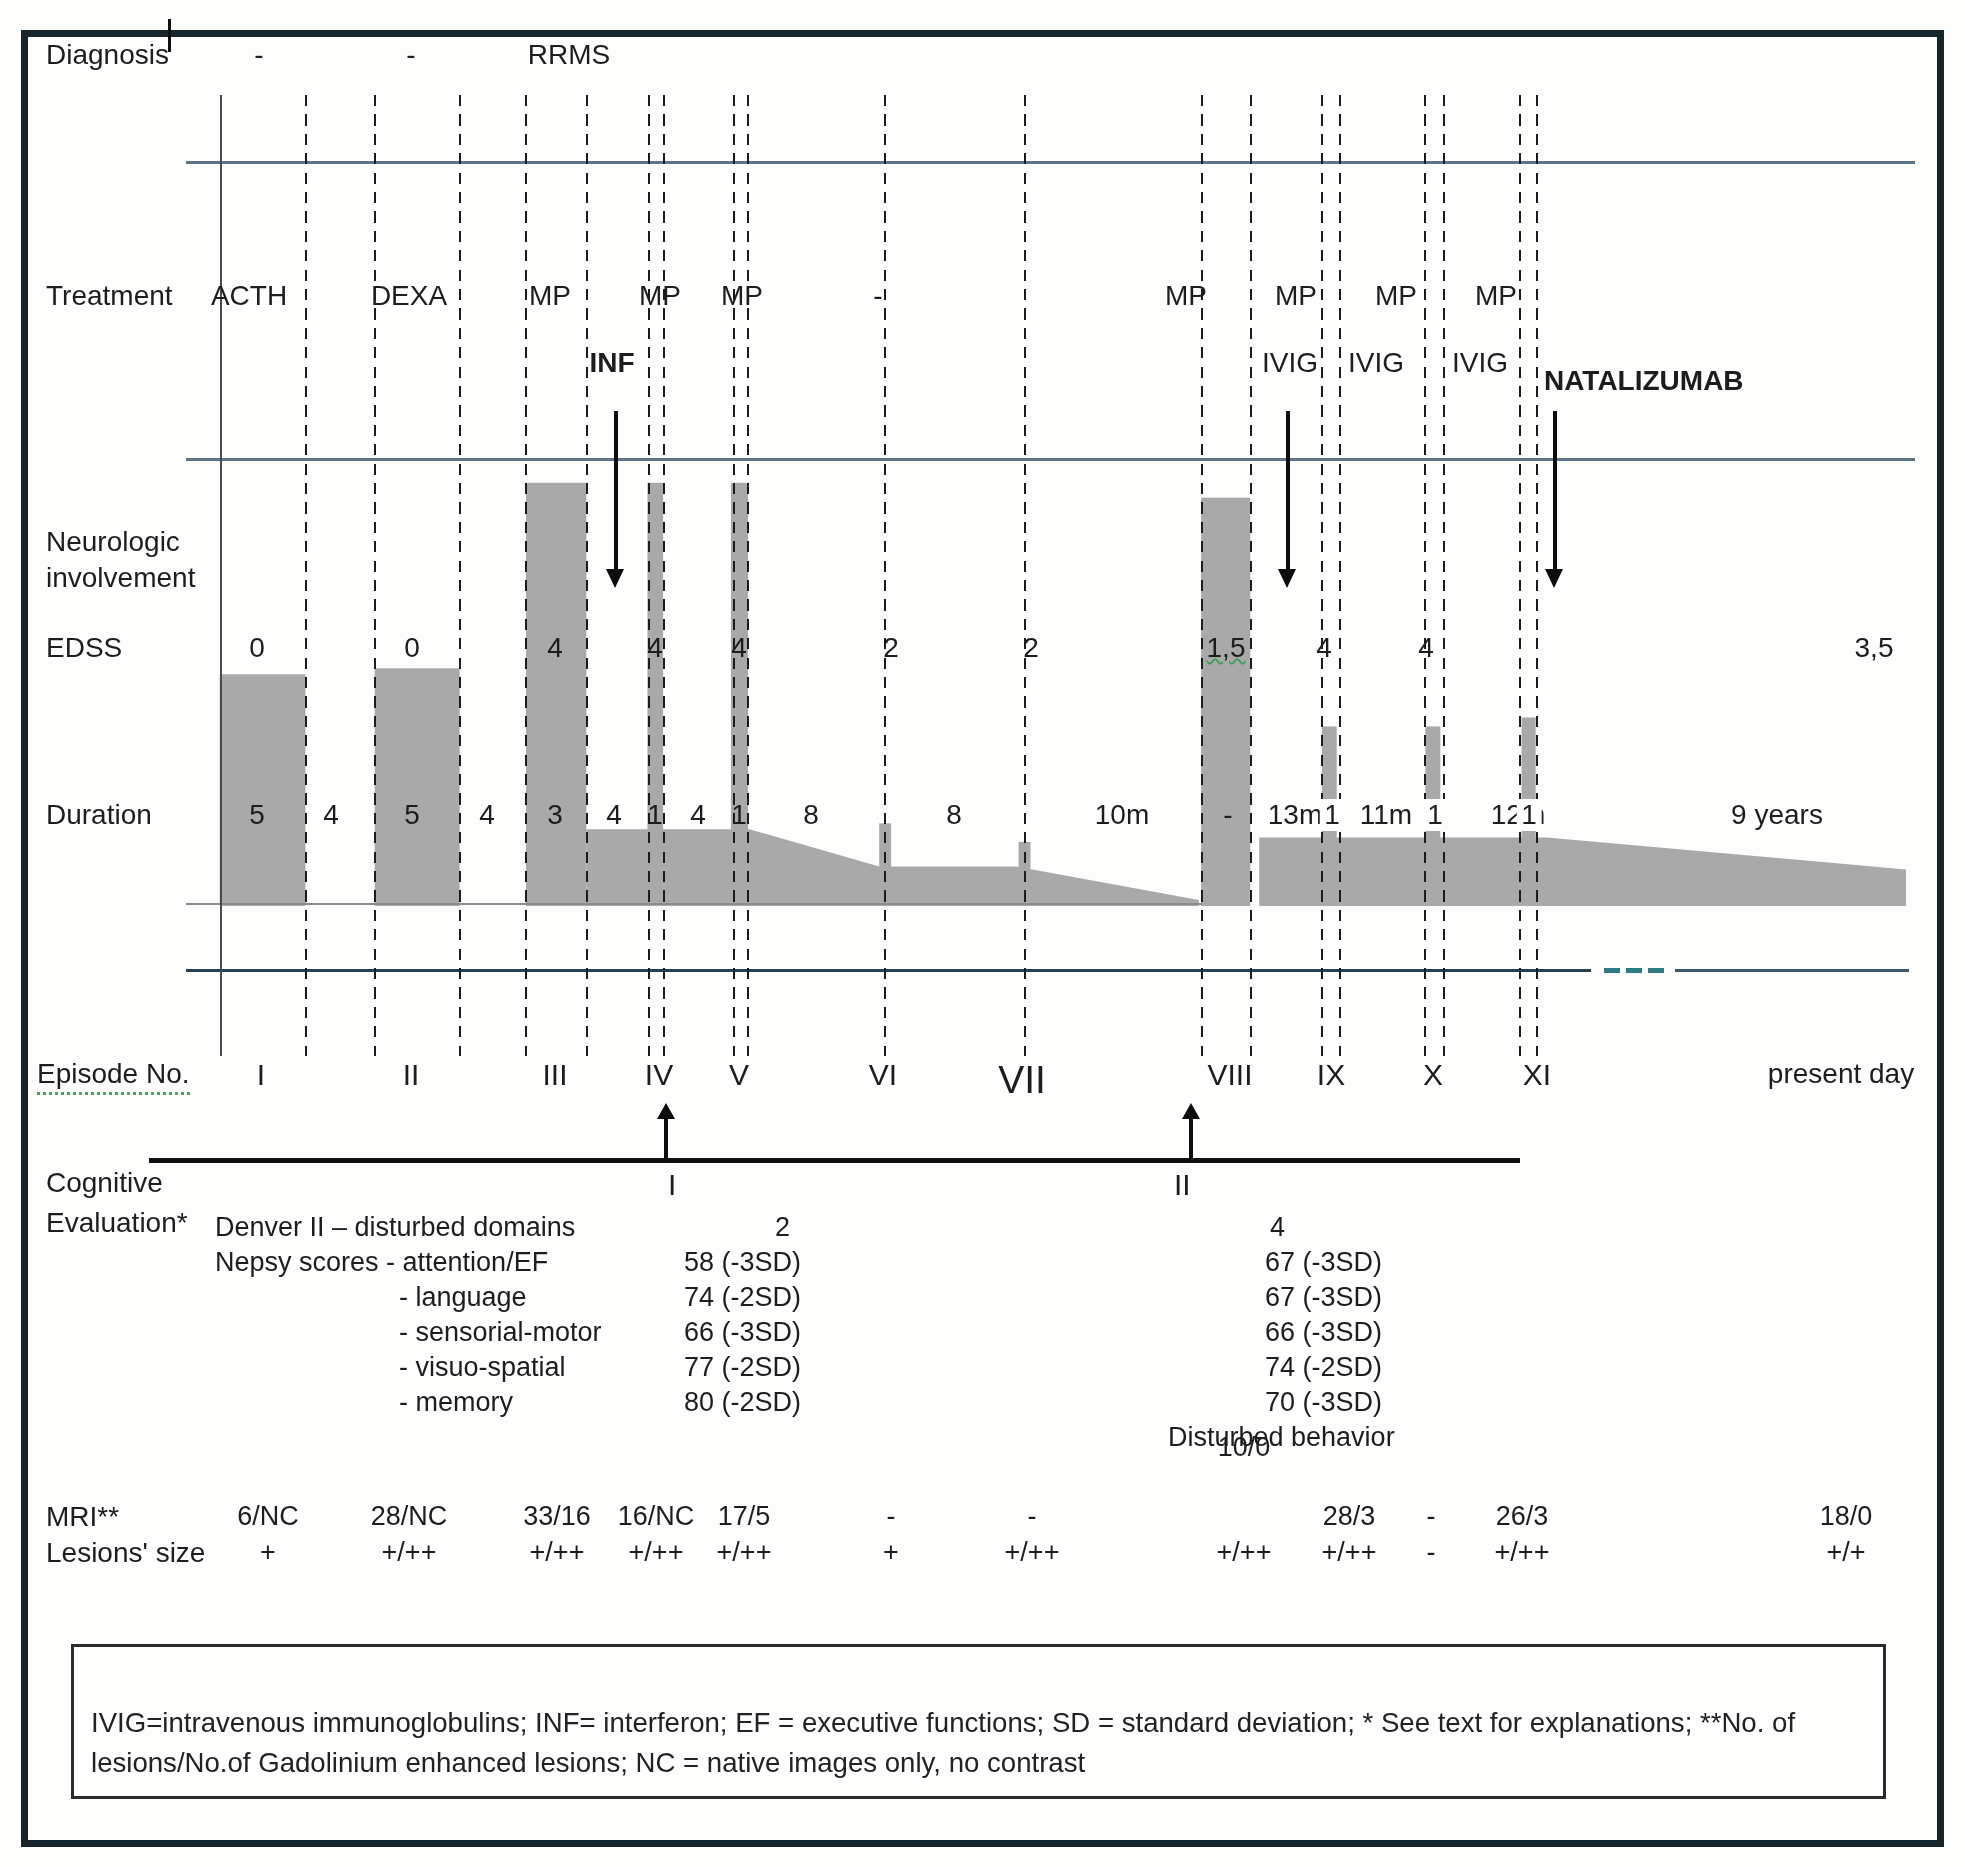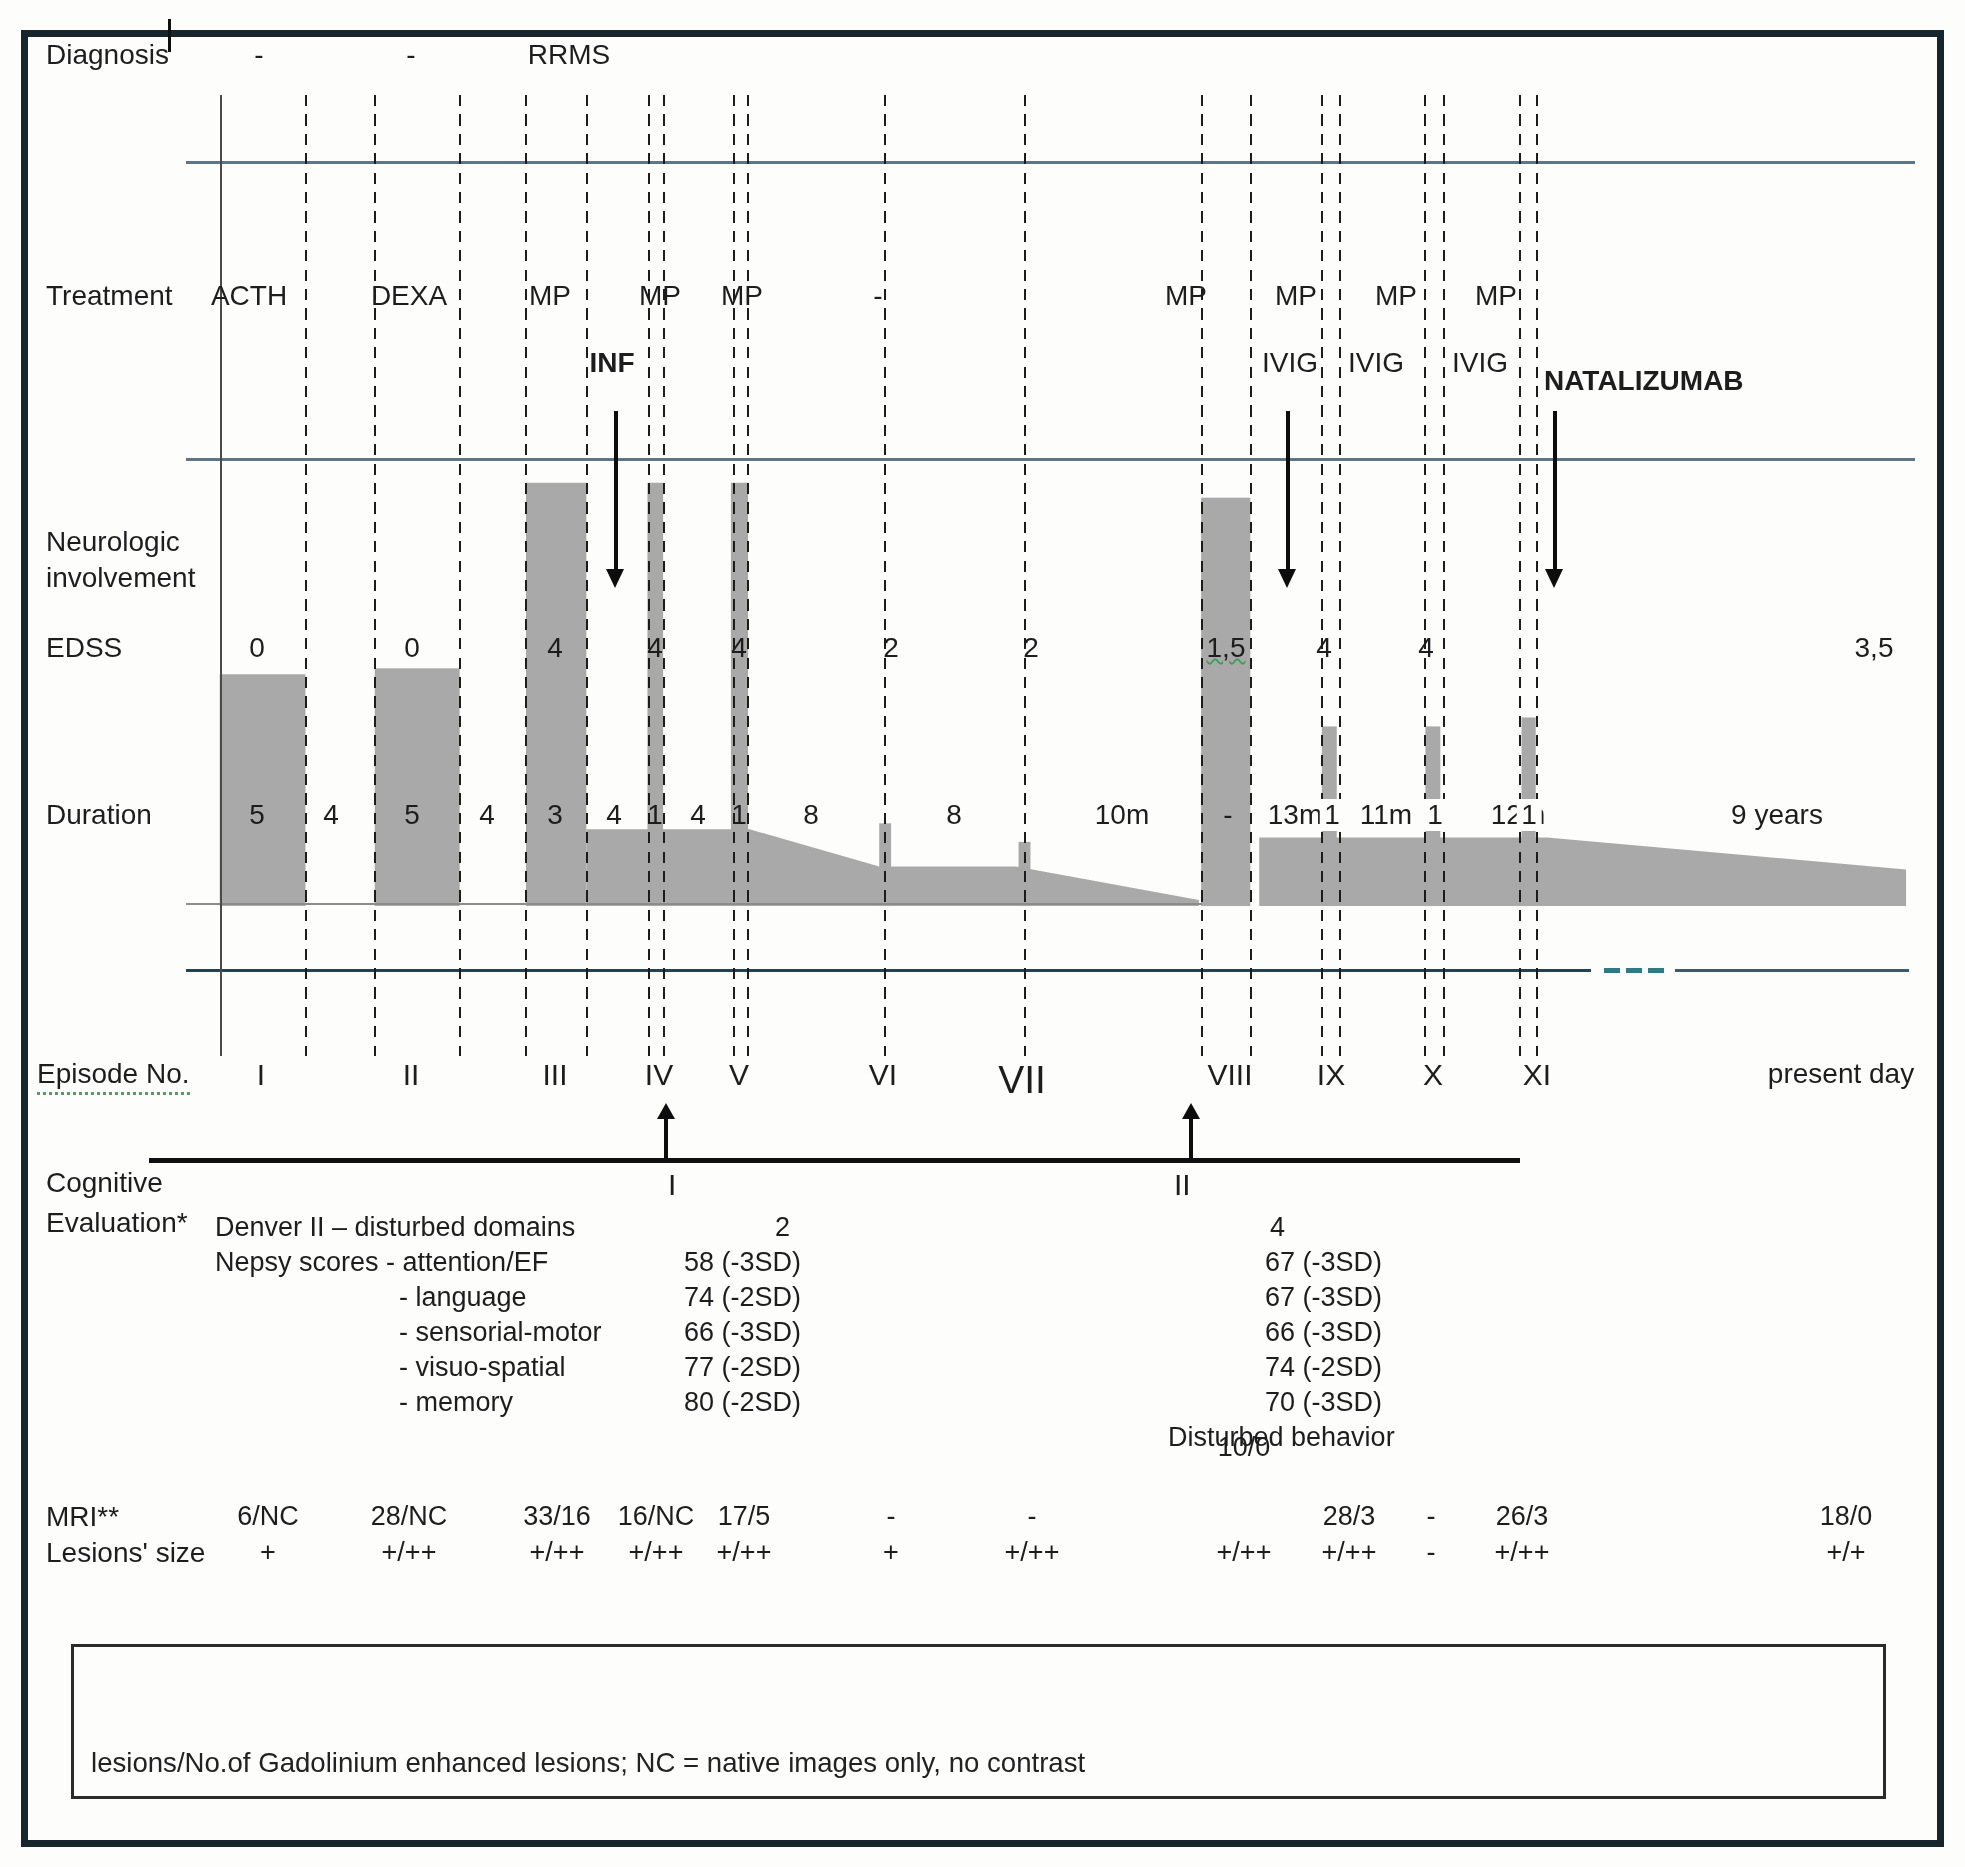--- a/index.html
+++ b/index.html
@@ -221,16 +221,17 @@
   <span class="v c small" style="left:744px;top:1537px;">+/++</span>
   <span class="v c small" style="left:891px;top:1537px;">+</span>
   <span class="v c small" style="left:1032px;top:1537px;">+/++</span>
   <span class="v c small" style="left:1244px;top:1537px;">+/++</span>
   <span class="v c small" style="left:1349px;top:1537px;">+/++</span>
   <span class="v c small" style="left:1431px;top:1537px;">-</span>
   <span class="v c small" style="left:1522px;top:1537px;">+/++</span>
   <span class="v c small" style="left:1846px;top:1537px;">+/+</span>
 
   <div class="legendbox"></div>
+  <div class="legend-line" style="top:1707px;">IVIG=intravenous immunoglobulins; INF= interferon; EF = executive functions; SD = standard deviation; * See text for explanations; **No. of</div>
   <div class="legend-line" style="top:1747px;">lesions/No.of Gadolinium enhanced lesions; NC = native images only, no contrast</div>
 
 </div>
 
 
 </body></html>

